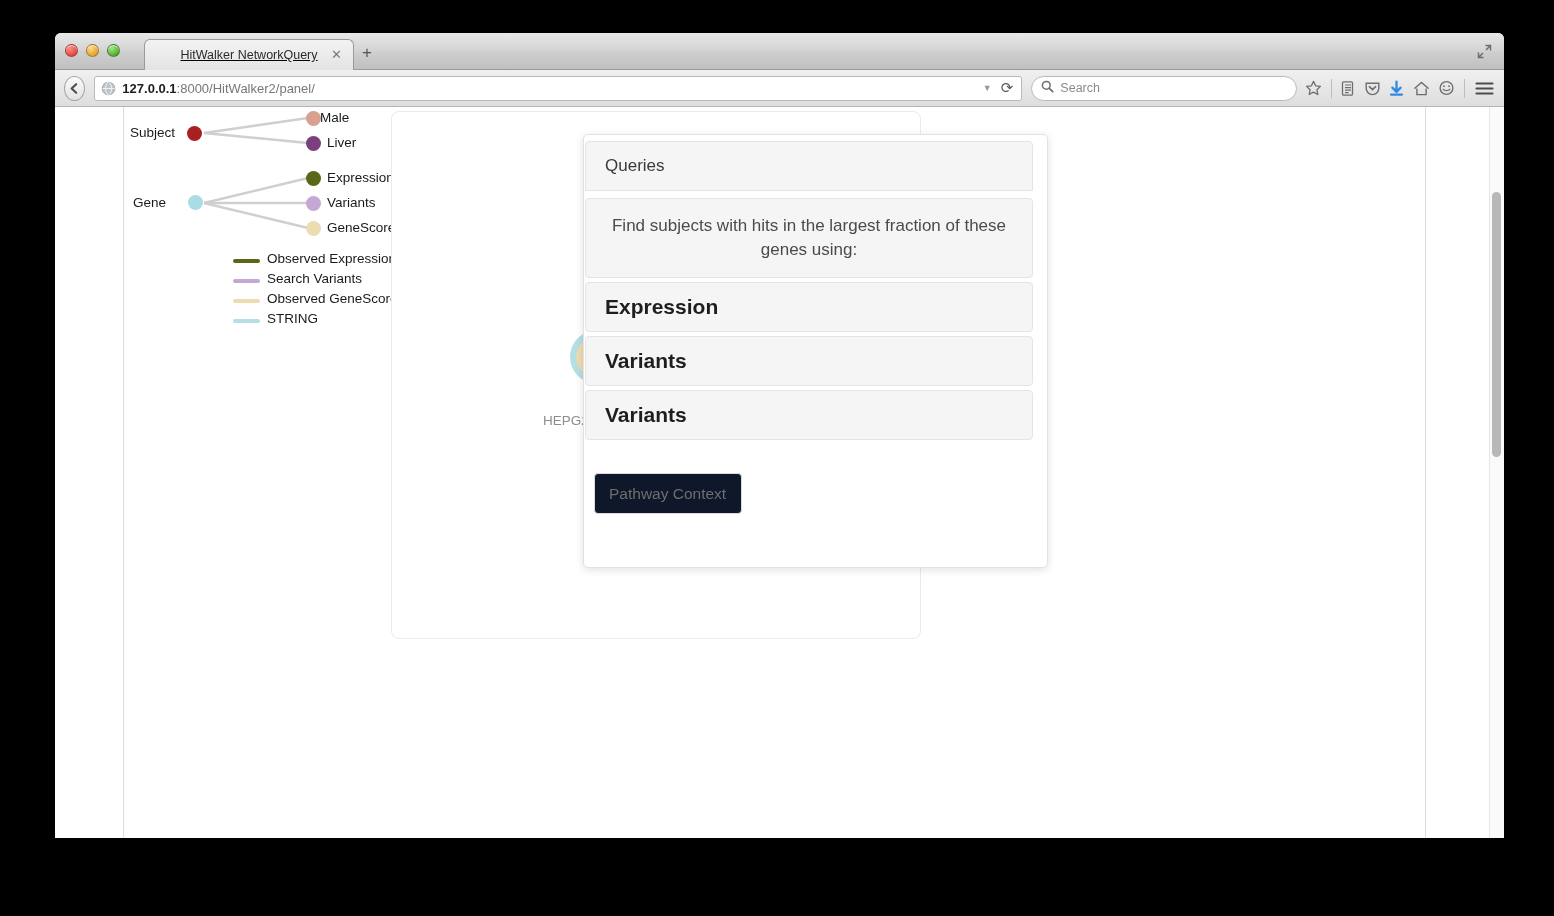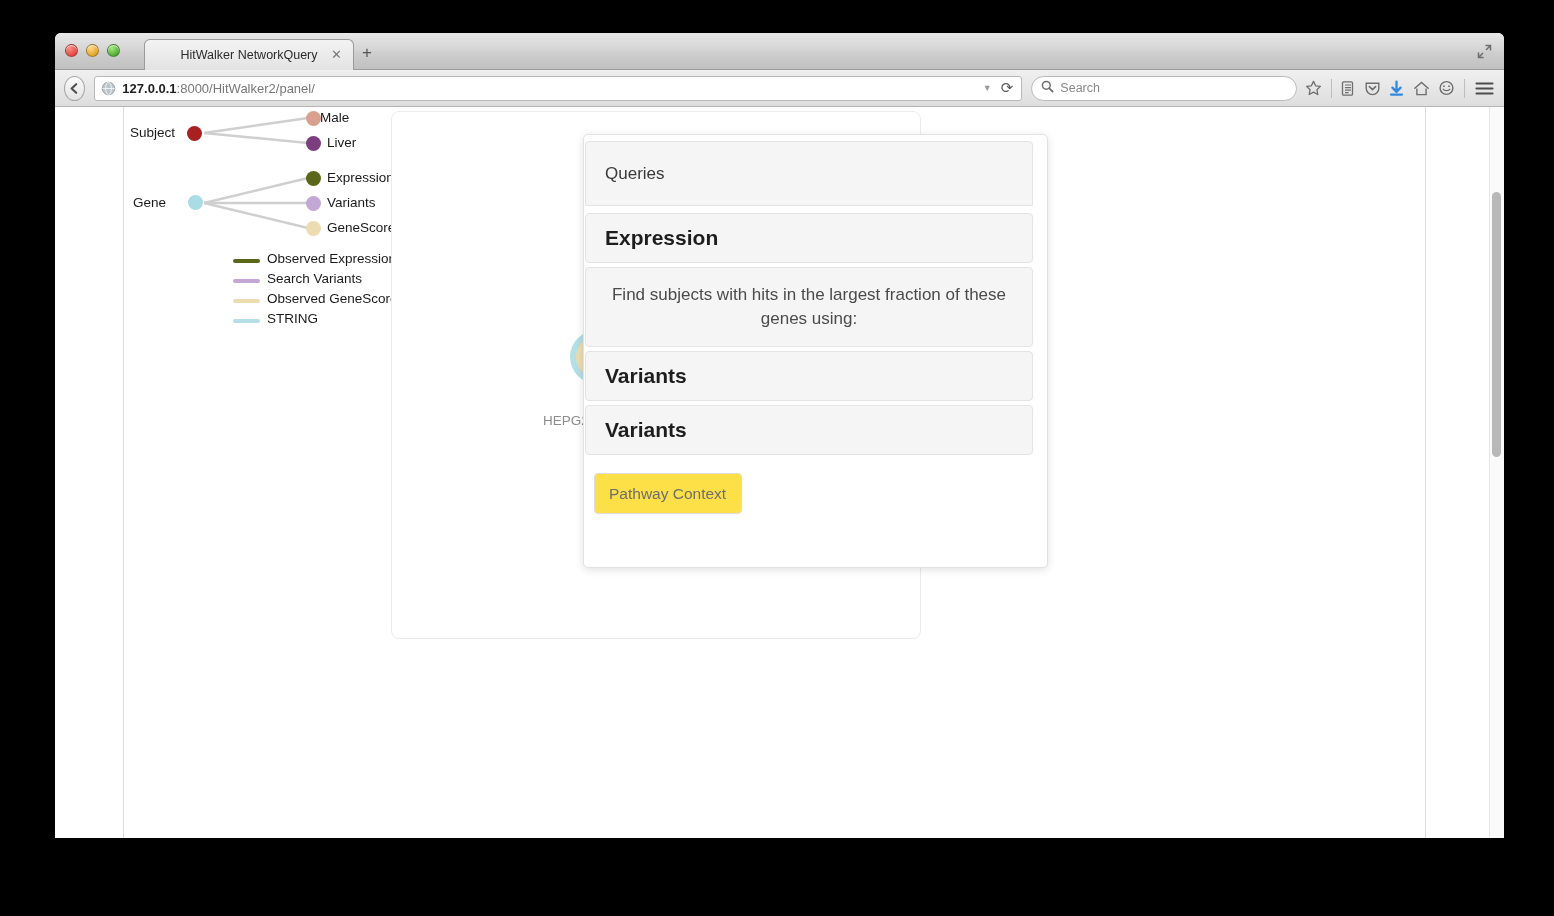--- a/index.html
+++ b/index.html
@@ -42,21 +42,21 @@
   .light.max    { background: radial-gradient(circle at 35% 30%, #9eeb83, #4fa82e 75%); }
 
   #tab {
     position: absolute;
     left: 89px; top: 6px;
     width: 210px; height: 31px;
     background: linear-gradient(to bottom, #f3f3f3, #e3e3e3);
     border: 1px solid #9a9a9a;
     border-bottom: none;
     border-radius: 6px 6px 0 0;
-    display: flex; align-items: center; justify-content: center;
+    display: flex; align-items: center; justify-content: center; text-decoration: underline;
   }
   #tab-title {
     font-size: 12.5px; color: #2b2b2b;
     white-space: nowrap;
   }
   #tab-close {
     position: absolute; right: 11px; top: 8px;
     font-size: 13px; color: #7a7a7a; line-height: 13px;
     cursor: pointer;
   }
@@ -225,21 +225,21 @@
     width: 450px; height: 434px;
     padding: 6px 0 0 0;
   }
   .panel-row {
     margin: 0 1px 4px 1px;
     background: #f5f5f5;
     border: 1px solid #e4e4e4;
     border-radius: 4px;
   }
   #queries-header {
-    height: 65px;
+    height: 50px;
     display: flex; align-items: center;
     padding-left: 19px;
     font-size: 17px; color: #3a3a3a;
     border-radius: 4px 4px 0 0;
     margin-bottom: 7px;
   }
   #queries-desc {
     height: 80px;
     display: flex; align-items: center; justify-content: center;
     text-align: center;
@@ -250,21 +250,21 @@
     height: 50px;
     display: flex; align-items: center;
     padding-left: 19px;
     font-size: 21px; font-weight: bold; color: #1e1e1e;
     cursor: pointer;
   }
   #pathway-context-btn {
     position: absolute;
     left: 10px; top: 338px;
     width: 148px; height: 41px;
-    background: #fde047;
+    background: #0f172a;
     border: 1px solid #dcdcdc;
     border-radius: 4px;
     display: flex; align-items: center;
     padding-left: 14px;
     font-size: 15.5px; color: #6e6e6e;
     cursor: pointer;
   }
 </style>
 </head>
 <body>
@@ -433,23 +433,23 @@
       <div id="node-alk-label">ALK</div>
       <div id="node-hepg2"></div>
       <div id="node-hepg2-label">HEPG2_L</div>
     </div>
 
     <div id="queries-panel">
       <div id="queries-inner">
 
         <div class="panel-row" id="queries-header">Queries</div>
 
+        <div class="panel-row" id="queries-desc">Find subjects with hits in the largest fraction of these genes using:</div>
+
         <div class="panel-row query-btn">Expression</div>
-
-        <div class="panel-row" id="queries-desc">Find subjects with hits in the largest fraction of these genes using:</div>
 
         <div class="panel-row query-btn">Variants</div>
 
         <div class="panel-row query-btn">Variants</div>
 
         <div id="pathway-context-btn">Pathway Context</div>
       </div>
     </div>
 
     <div id="scrollbar-track">

